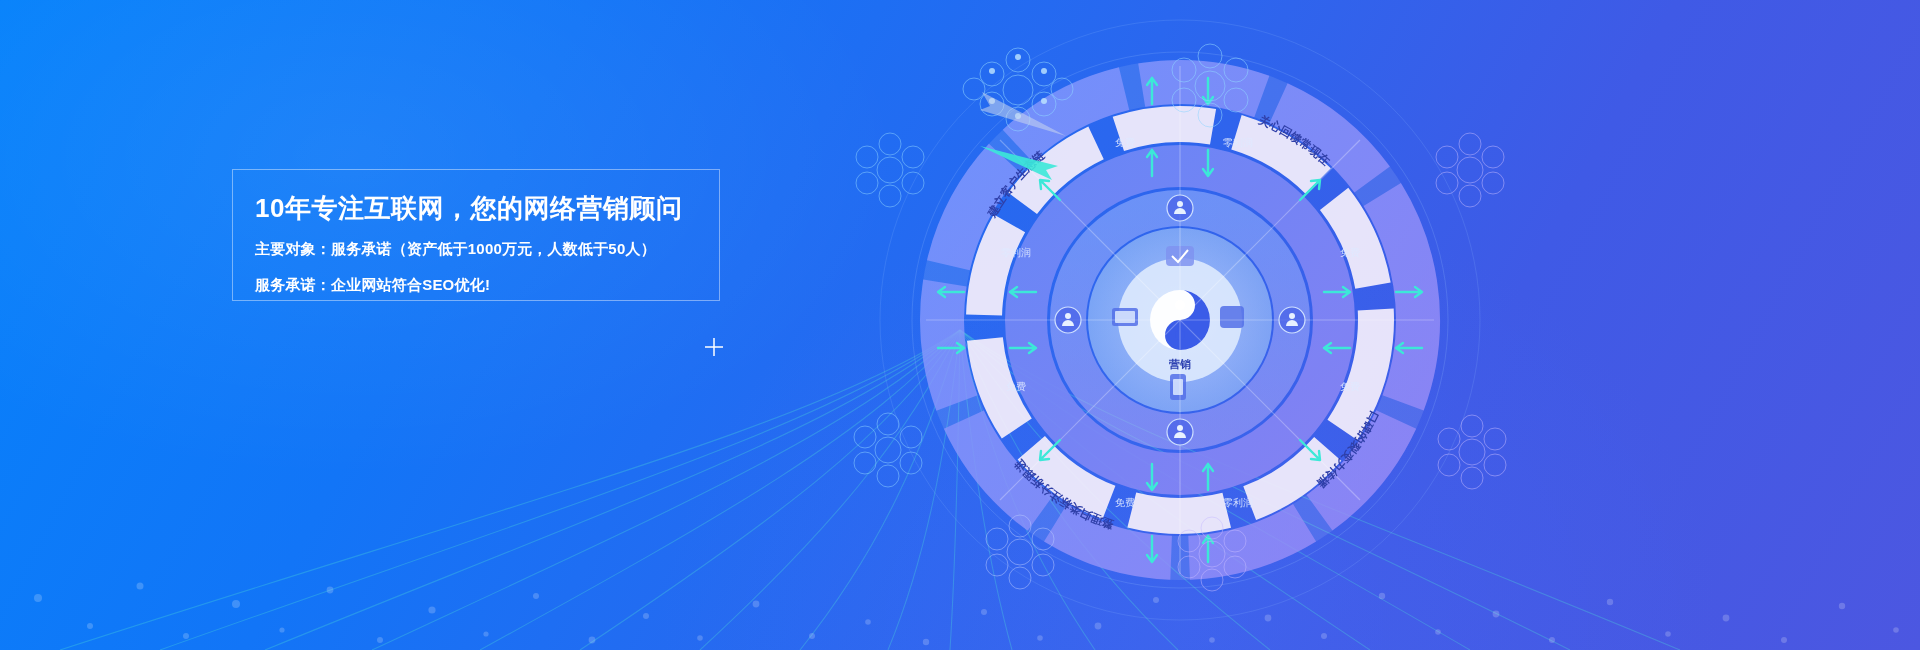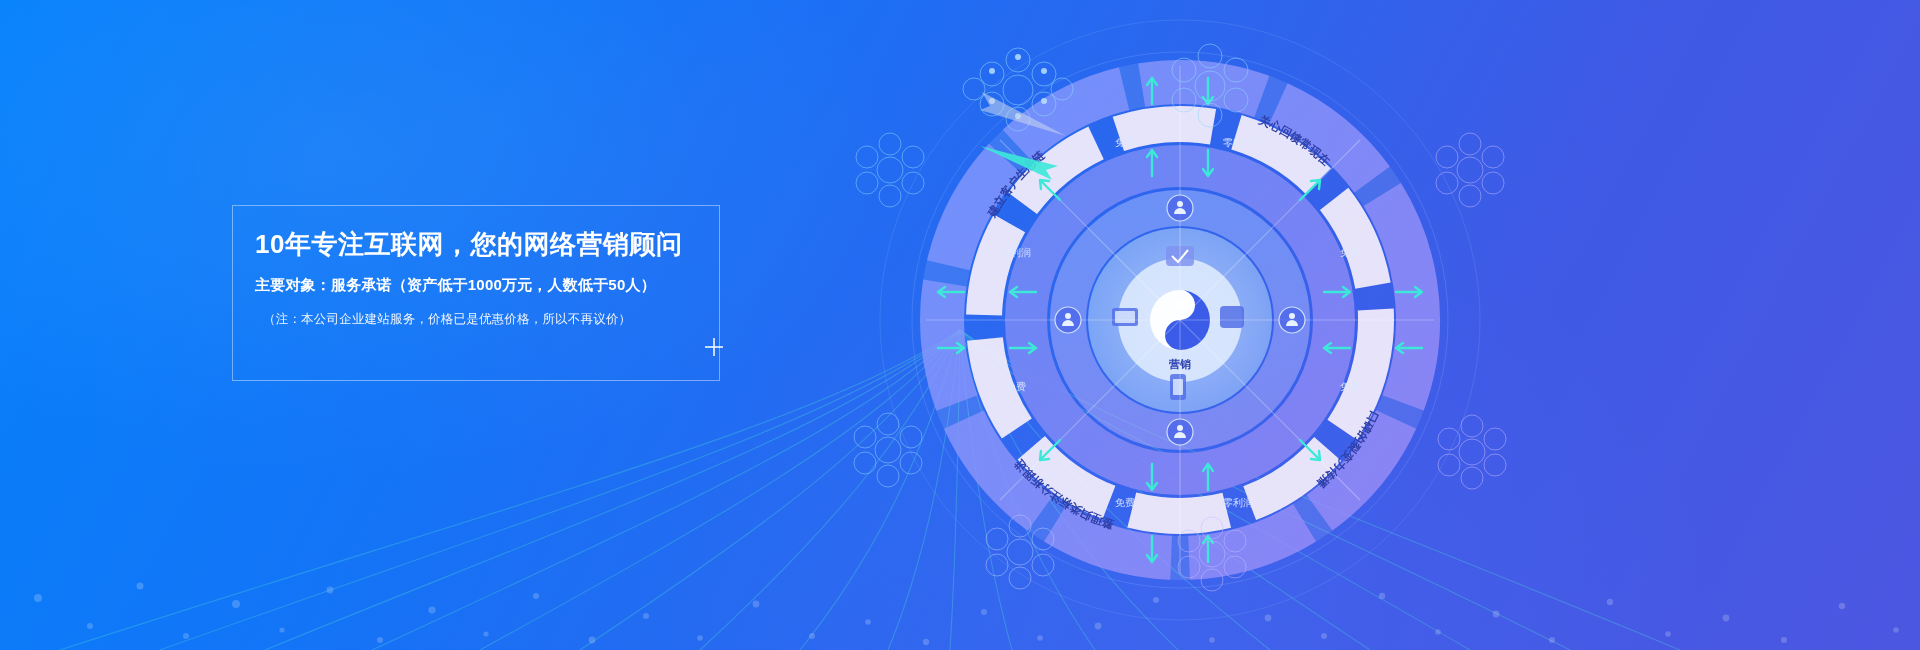--- a/index.html
+++ b/index.html
@@ -24,23 +24,22 @@
       radial-gradient(ellipse 760px 620px at 62% 96%, rgba(80,120,255,.22), rgba(0,0,0,0) 70%);
     pointer-events:none;
   }
   .bg-lines { position:absolute; left:0; bottom:0; width:1920px; height:330px; }
   .bg-dots  { position:absolute; left:0; bottom:0; width:1920px; height:260px; }
 
   
   #text-panel {
     position:absolute;
     left:232px; top:169px;
-    width:488px; height:176px;
+    width:488px; height:132px;
     border:1px solid rgba(255,255,255,.42);
-    margin-top:36px;
   }
   #text-inner { position:absolute; left:22px; top:24px; width:470px; }
 
   #headline {
     font-size:26px; font-weight:bold; color:#ffffff;
     letter-spacing:.5px; white-space:nowrap;
     line-height:1.1;
   }
   .sub-line {
     margin-top:17px;
@@ -382,18 +381,18 @@
     <g>
       <path d="M236 166 L152 122 L160 136 L150 140 Z" fill="#c9d6ee" fill-opacity=".55"></path>
       <path d="M150 176 L228 196 L216 200 L222 210 Z" fill="#3ce8d8" fill-opacity=".9"></path>
     </g>
   </svg>
 
   <div id="text-panel">
     <div id="text-inner">
       <div id="headline">10年专注互联网，您的网络营销顾问</div>
       <div class="sub-line">主要对象：服务承诺（资产低于1000万元，人数低于50人）</div>
-      <div id="note-line">（注：本公司企业建站服务，价格已是优惠价格，所以不再议价）</div>
+      <div class="sub-line">服务承诺：企业网站符合SEO优化!</div>
     </div>
   </div>
   <div id="panel-plus"></div>
 
 </div>
 
 </body></html>

